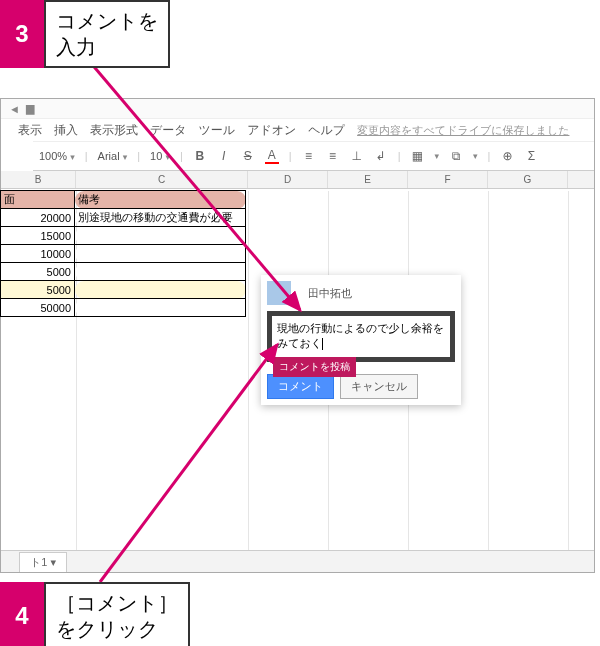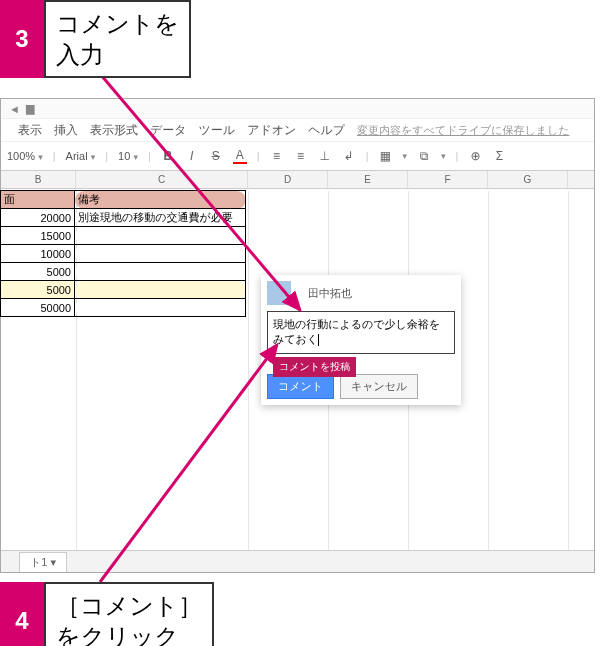--- a/index.html
+++ b/index.html
@@ -25,21 +25,21 @@
     font-weight: bold;
     width: 44px;
     display: flex;
     align-items: center;
     justify-content: center;
   }
   .callout .txt {
     background: #fff;
     border: 2px solid #333;
     padding: 6px 10px;
-    font-size: 24px;
+    font-size: 20px;
     line-height: 1.3;
     white-space: pre;
   }
   #callout-3 { top: 0; left: 0; }
   #callout-4 { top: 582px; left: 0; }
   .app-frame {
     position: absolute;
     top: 98px;
     left: 0;
     width: 595px;
@@ -69,20 +69,21 @@
   .toolbar {
     height: 30px;
     display: flex;
     align-items: center;
     gap: 10px;
     padding: 0 6px;
     border-top: 1px solid #eee;
     border-bottom: 1px solid #ccc;
     color: #555;
     font-size: 11px;
+    margin-left: 32px;
   }
   .toolbar .sep { color: #ccc; }
   .toolbar .ico { width: 14px; text-align: center; font-size: 12px; color: #666; }
   .toolbar .dd { font-size: 9px; color: #888; }
   .col-headers {
     display: flex;
     height: 18px;
     background: #f3f3f3;
     border-bottom: 1px solid #ccc;
     color: #666;
@@ -144,25 +145,25 @@
     gap: 17px;
     margin-bottom: 6px;
   }
   .comment-popup .avatar {
     width: 24px;
     height: 24px;
     background: #a9c8e8;
   }
   .comment-popup .username { color: #555; font-size: 11px; }
   .comment-popup .body {
-    border: 1px solid #404040;
+    border: 5px solid #404040;
     padding: 5px;
     font-size: 11px;
     line-height: 1.4;
-    margin-bottom: 20px;
+    margin-bottom: 12px;
     min-height: 34px;
   }
   .comment-popup .cursor {
     display: inline-block;
     width: 1px;
     height: 12px;
     background: #000;
     vertical-align: middle;
   }
   .comment-popup .btns { display: flex; gap: 6px; }

